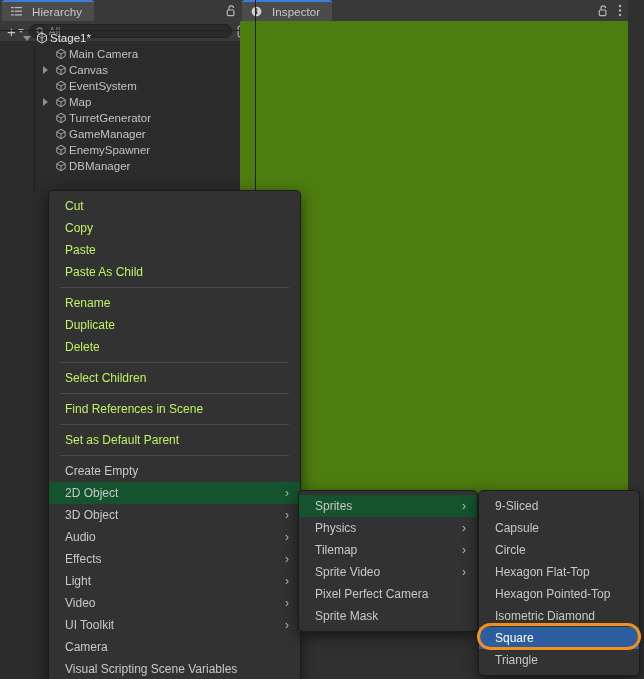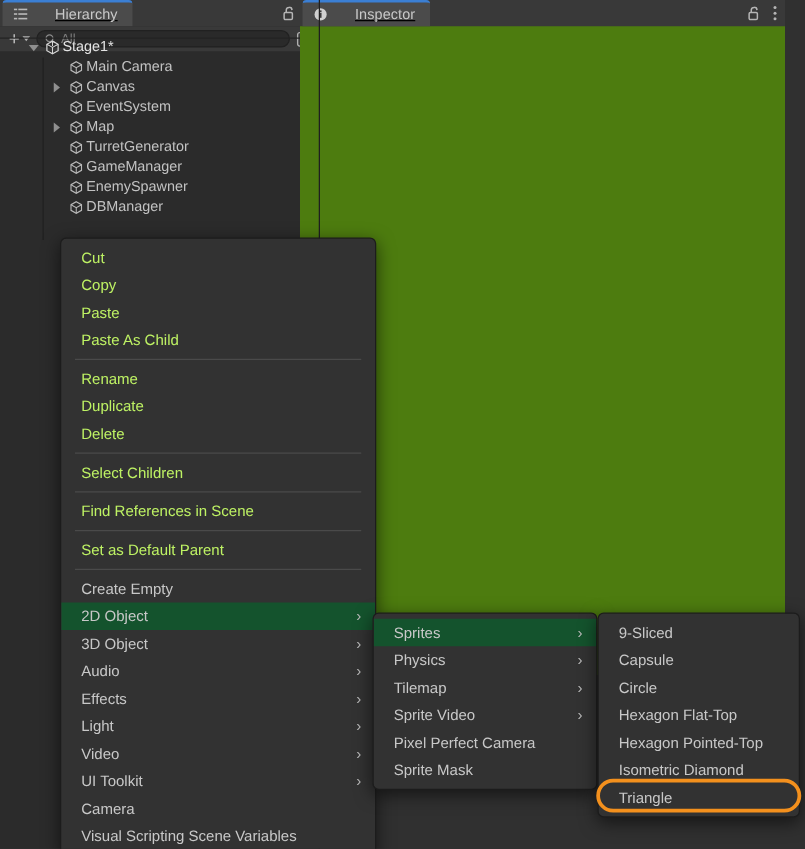--- a/index.html
+++ b/index.html
@@ -25,26 +25,25 @@
     background: #1f1f1f;
   }
 
   
   .tabbar {
     position: absolute; top: 0; height: 21px; left: 0; right: 0;
     background: #393939;
   }
   .tab {
     position: absolute; left: 2px; top: 0; height: 21px;
-    display: flex; align-items: center; gap: 22px;
+    display: flex; align-items: center; gap: 10px;
     padding: 0 12px 0 9px;
     background: #4b4b4b;
     border-top: 2px solid #3b7fd4;
     border-radius: 3px 3px 0 0;
-    text-decoration: underline;
   }
   .tab-label { font-size: 11.5px; color: #c9c9c9; letter-spacing: .1px; }
   .tabbar-right {
     position: absolute; right: 6px; top: 0; height: 21px;
     display: flex; align-items: center; gap: 9px;
   }
   .ic { display: inline-block; }
   .lock-ic svg, .kebab-ic svg, .hier-ic svg, .info-ic svg { display: block; }
 
   
@@ -465,20 +464,23 @@
       </div>
     <div class="mi">
         <span>Hexagon Flat-Top</span>
       </div>
     <div class="mi">
         <span>Hexagon Pointed-Top</span>
       </div>
     <div class="mi">
         <span>Isometric Diamond</span>
       </div>
+    <div class="mi sel">
+        <span>Square</span>
+      </div>
     <div class="mi">
         <span>Triangle</span>
       </div>
   </div>
 
   <div class="sel-ring"></div>
 
 </div>
 
 </body></html>

